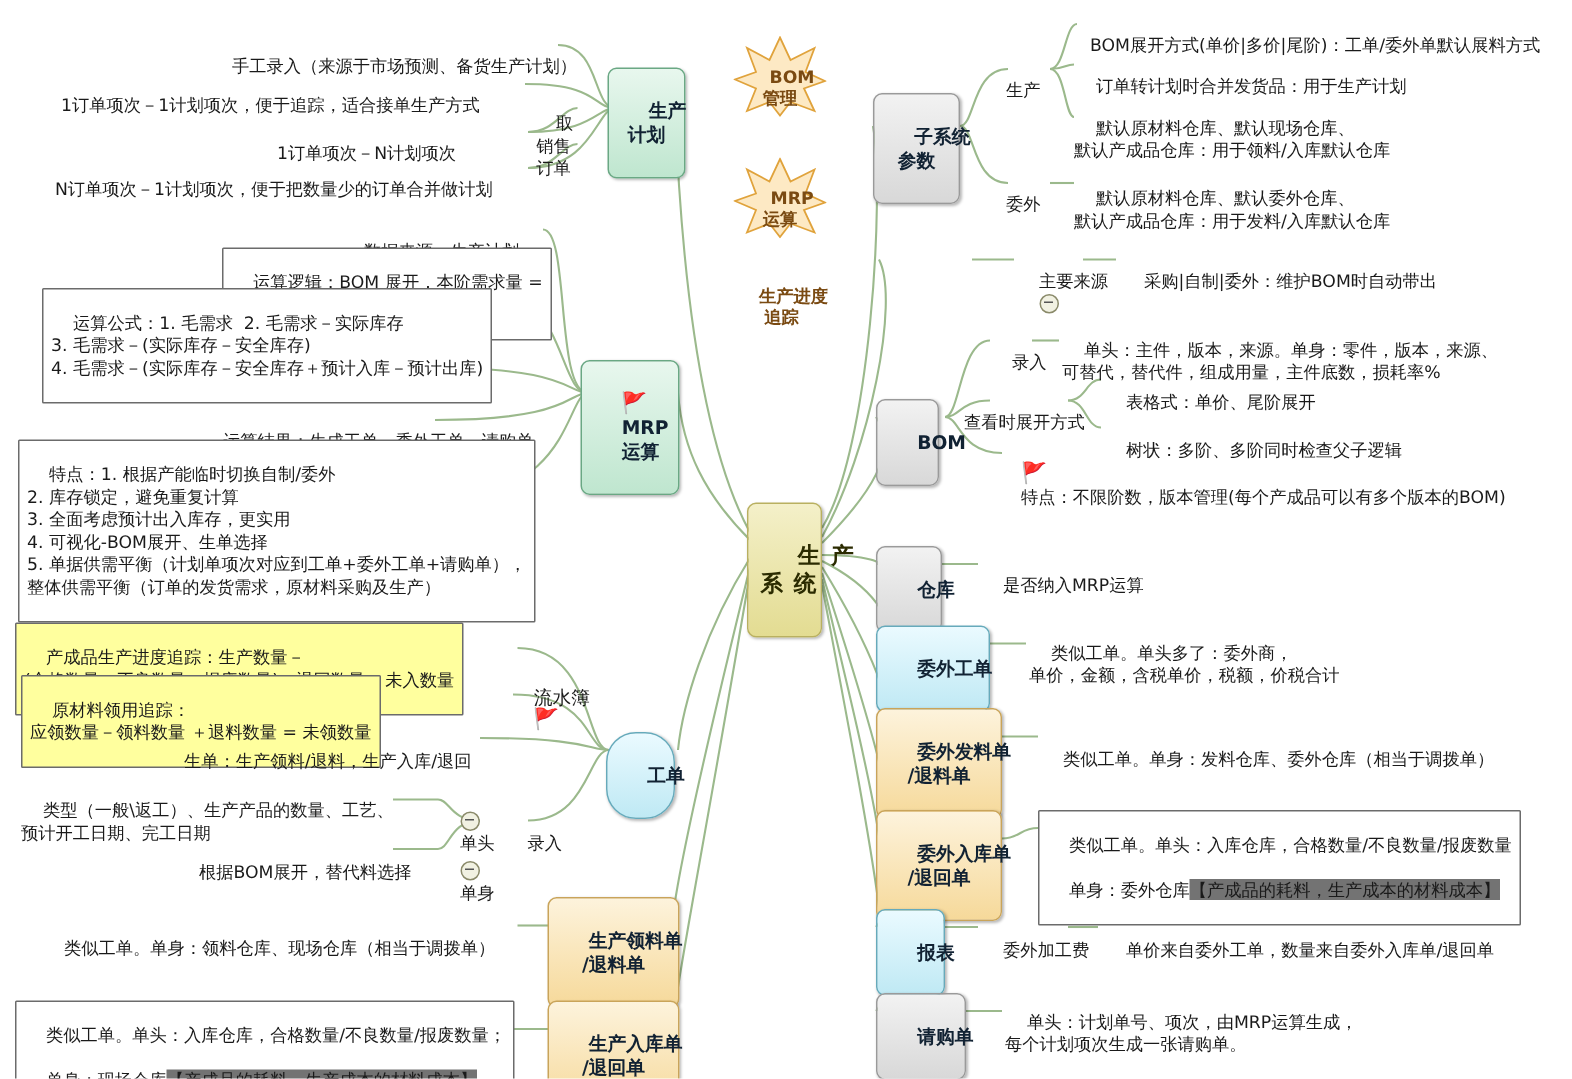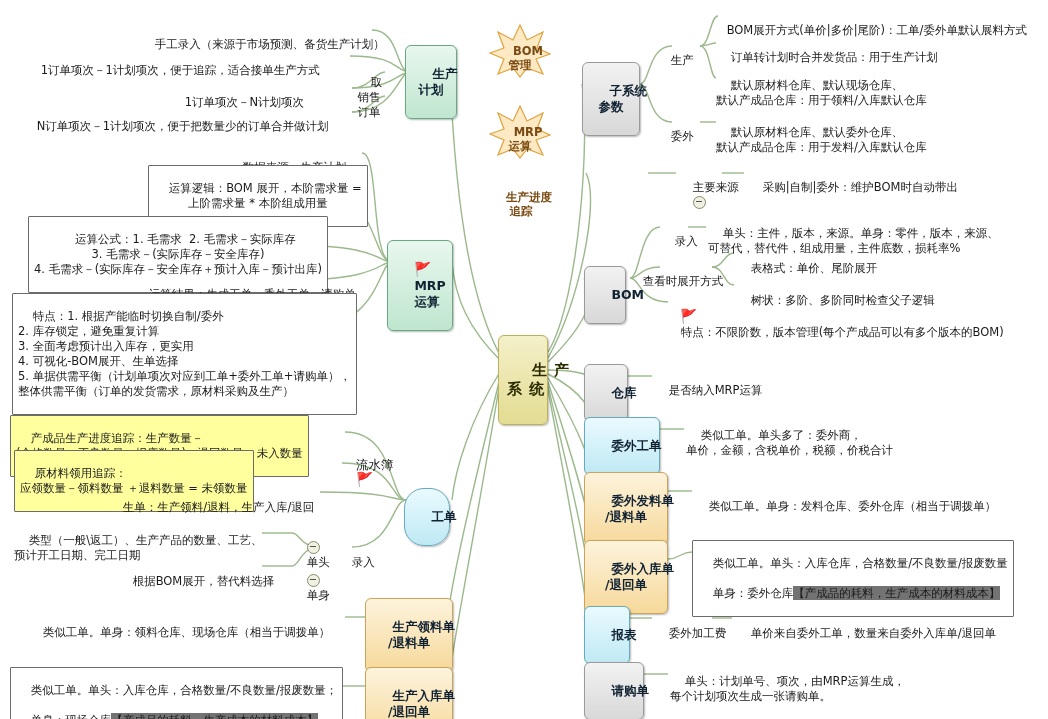--- a/index.html
+++ b/index.html
@@ -192,21 +192,21 @@
     <span style="display:inline-block;vertical-align:middle;">MRP
 运算</span>
   </div>
   <div class="node txt" style="left:228px;top:145px;">
     <span>数据来源：生产计划</span>
   </div>
   <div class="node boxed" style="left:148px;top:165px;text-align:center;">
     <span>运算逻辑：BOM 展开，本阶需求量 =
 上阶需求量 * 本阶组成用量</span>
   </div>
-  <div class="node boxed" style="left:28px;top:216px;text-align:center;">
+  <div class="node boxed" style="left:28px;top:192px;">
     <span>运算公式：1. 毛需求  2. 毛需求－实际库存
 3. 毛需求－(实际库存－安全库存)
 4. 毛需求－(实际库存－安全库存＋预计入库－预计出库)</span>
   </div>
   <div class="node txt" style="left:134px;top:272px;">
     <span>运算结果：生成工单、委外工单、请购单</span>
   </div>
   <div class="node boxed" style="left:12px;top:293px;">
     <span>特点：1. 根据产能临时切换自制/委外
 2. 库存锁定，避免重复计算

